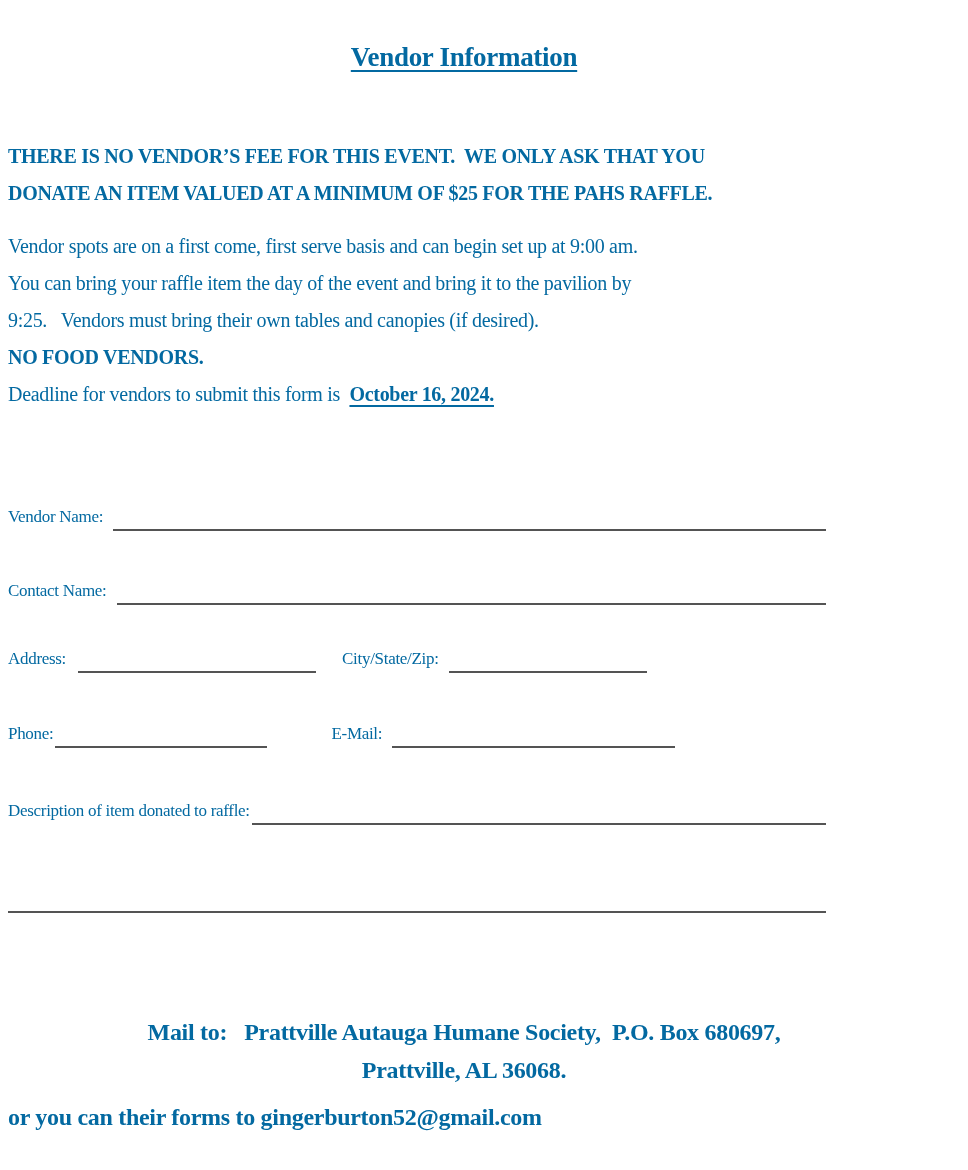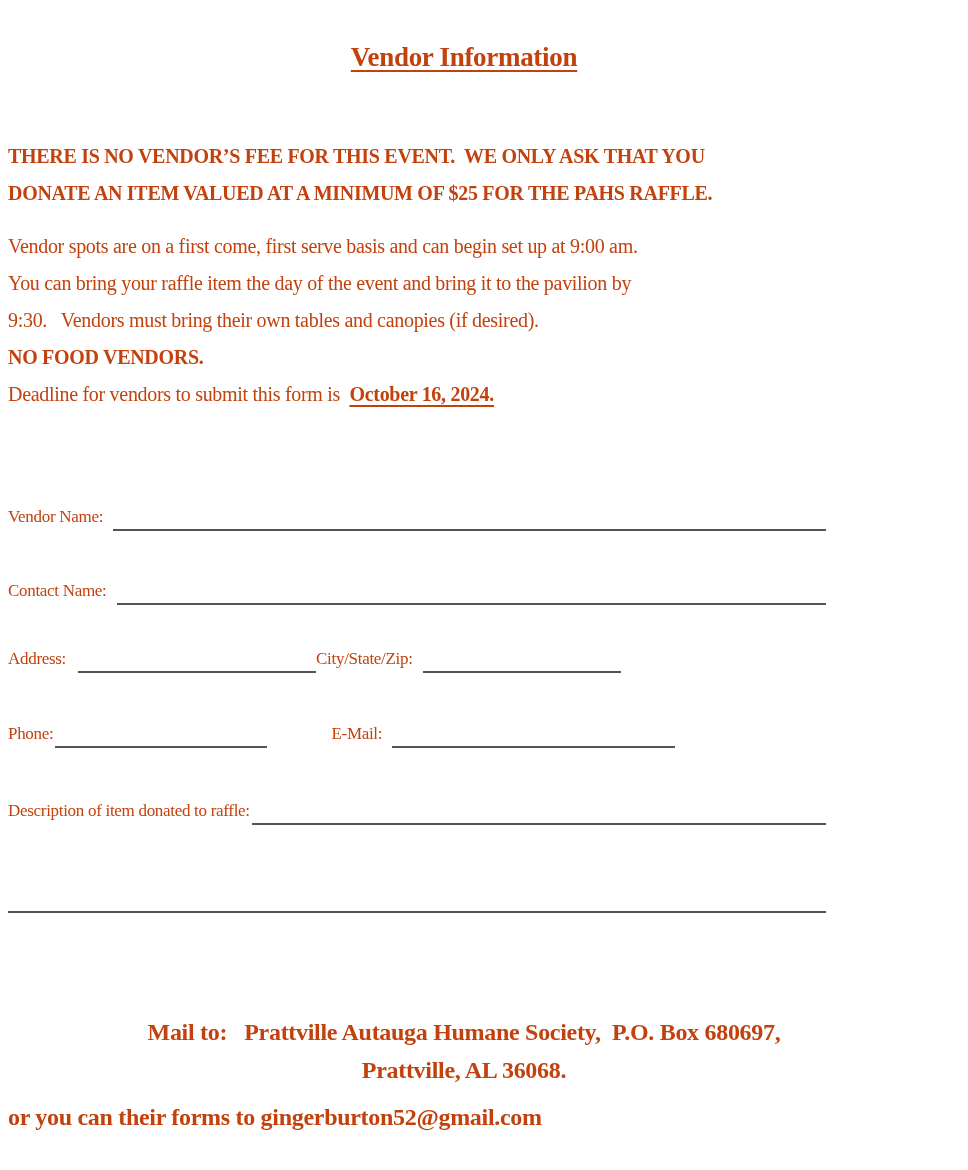--- a/index.html
+++ b/index.html
@@ -5,21 +5,21 @@
   html, body {
     margin: 0;
     padding: 0;
     background: #ffffff;
   }
   .page {
     position: relative;
     width: 968px;
     height: 1170px;
     background: #ffffff;
-    color: #c2410c;
+    color: #0369a1;
     font-family: "Liberation Serif", "DejaVu Serif", serif;
     letter-spacing: -0.3px;
     box-sizing: border-box;
     padding: 38px 48px 0 8px;
     overflow: hidden;
   }
   .title {
     margin: 0;
     font-size: 27px;
     line-height: 38px;
@@ -67,21 +67,21 @@
   .row-vendor      { margin-top: 90px; }
   .row-contact     { margin-top: 46px; }
   .row-address     { margin-top: 40px; }
   .row-phone       { margin-top: 47px; }
   .row-description { margin-top: 49px; }
   .row-blank       { margin-top: 62px; }
   .w238 { width: 238px; margin-left: 12px; }
   .w198 { width: 198px; margin-left: 10px; }
   .w212 { width: 212px; margin-left: 2px; }
   .w283 { width: 283px; margin-left: 10px; }
-  .csz-label   { }
+  .csz-label   { margin-left: 26px; }
   .email-label { margin-left: 64px; }
   .mail-block { margin-top: 100px; text-align: center; }
   .mail-block .tline {
     font-size: 24px;
     line-height: 38px;
     font-weight: bold;
   }
   .email-line {
     margin-top: 9px;
     font-size: 24px;
@@ -98,21 +98,21 @@
   <h1 class="title">Vendor Information</h1>
 
   <div class="intro">
     <div class="tline bold">THERE IS NO VENDOR’S FEE FOR THIS EVENT.  WE ONLY ASK THAT YOU</div>
     <div class="tline bold">DONATE AN ITEM VALUED AT A MINIMUM OF $25 FOR THE PAHS RAFFLE.</div>
   </div>
 
   <div class="para">
     <div class="tline">Vendor spots are on a first come, first serve basis and can begin set up at 9:00 am.</div>
     <div class="tline">You can bring your raffle item the day of the event and bring it to the pavilion by</div>
-    <div class="tline">9:30.   Vendors must bring their own tables and canopies (if desired).</div>
+    <div class="tline">9:25.   Vendors must bring their own tables and canopies (if desired).</div>
     <div class="tline bold">NO FOOD VENDORS.</div>
     <div class="tline"><span>Deadline for vendors to submit this form is  </span><span class="deadline-date">October 16, 2024.</span></div>
   </div>
 
   <div class="field-row row-vendor">
     <span class="flabel">Vendor Name:</span>
     <span class="fill-line grow ml10"></span>
   </div>
 
   <div class="field-row row-contact">

